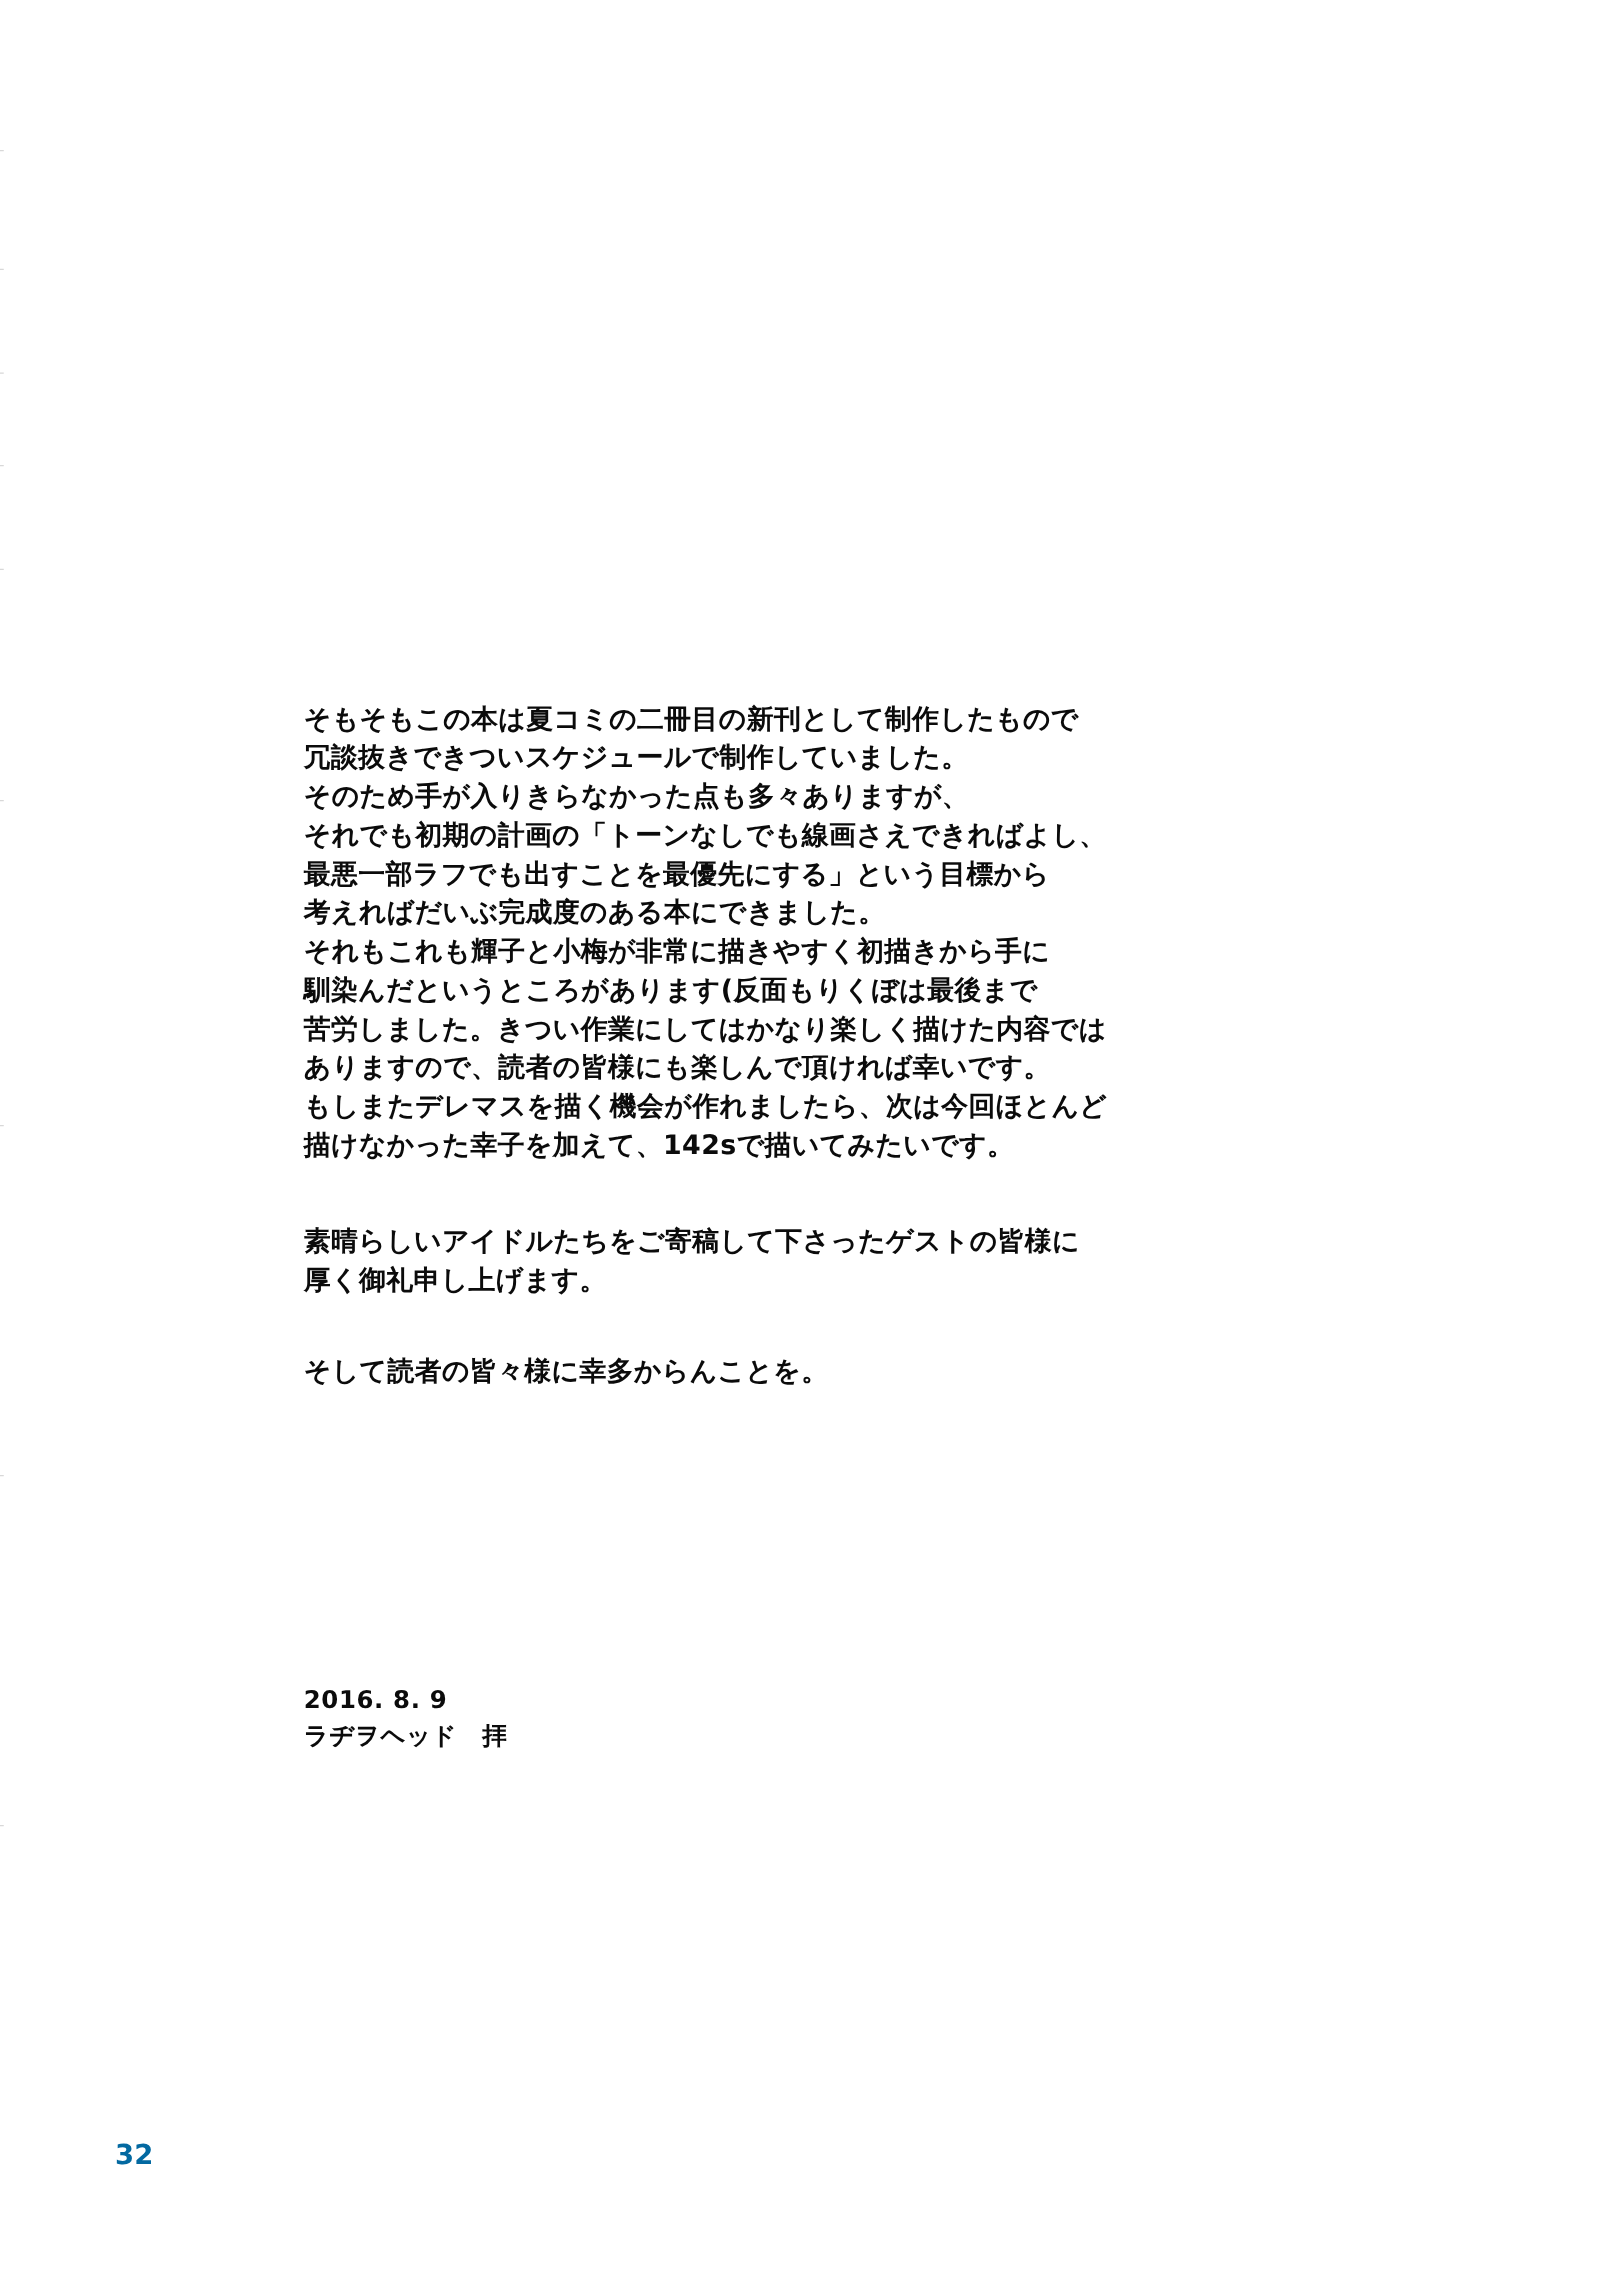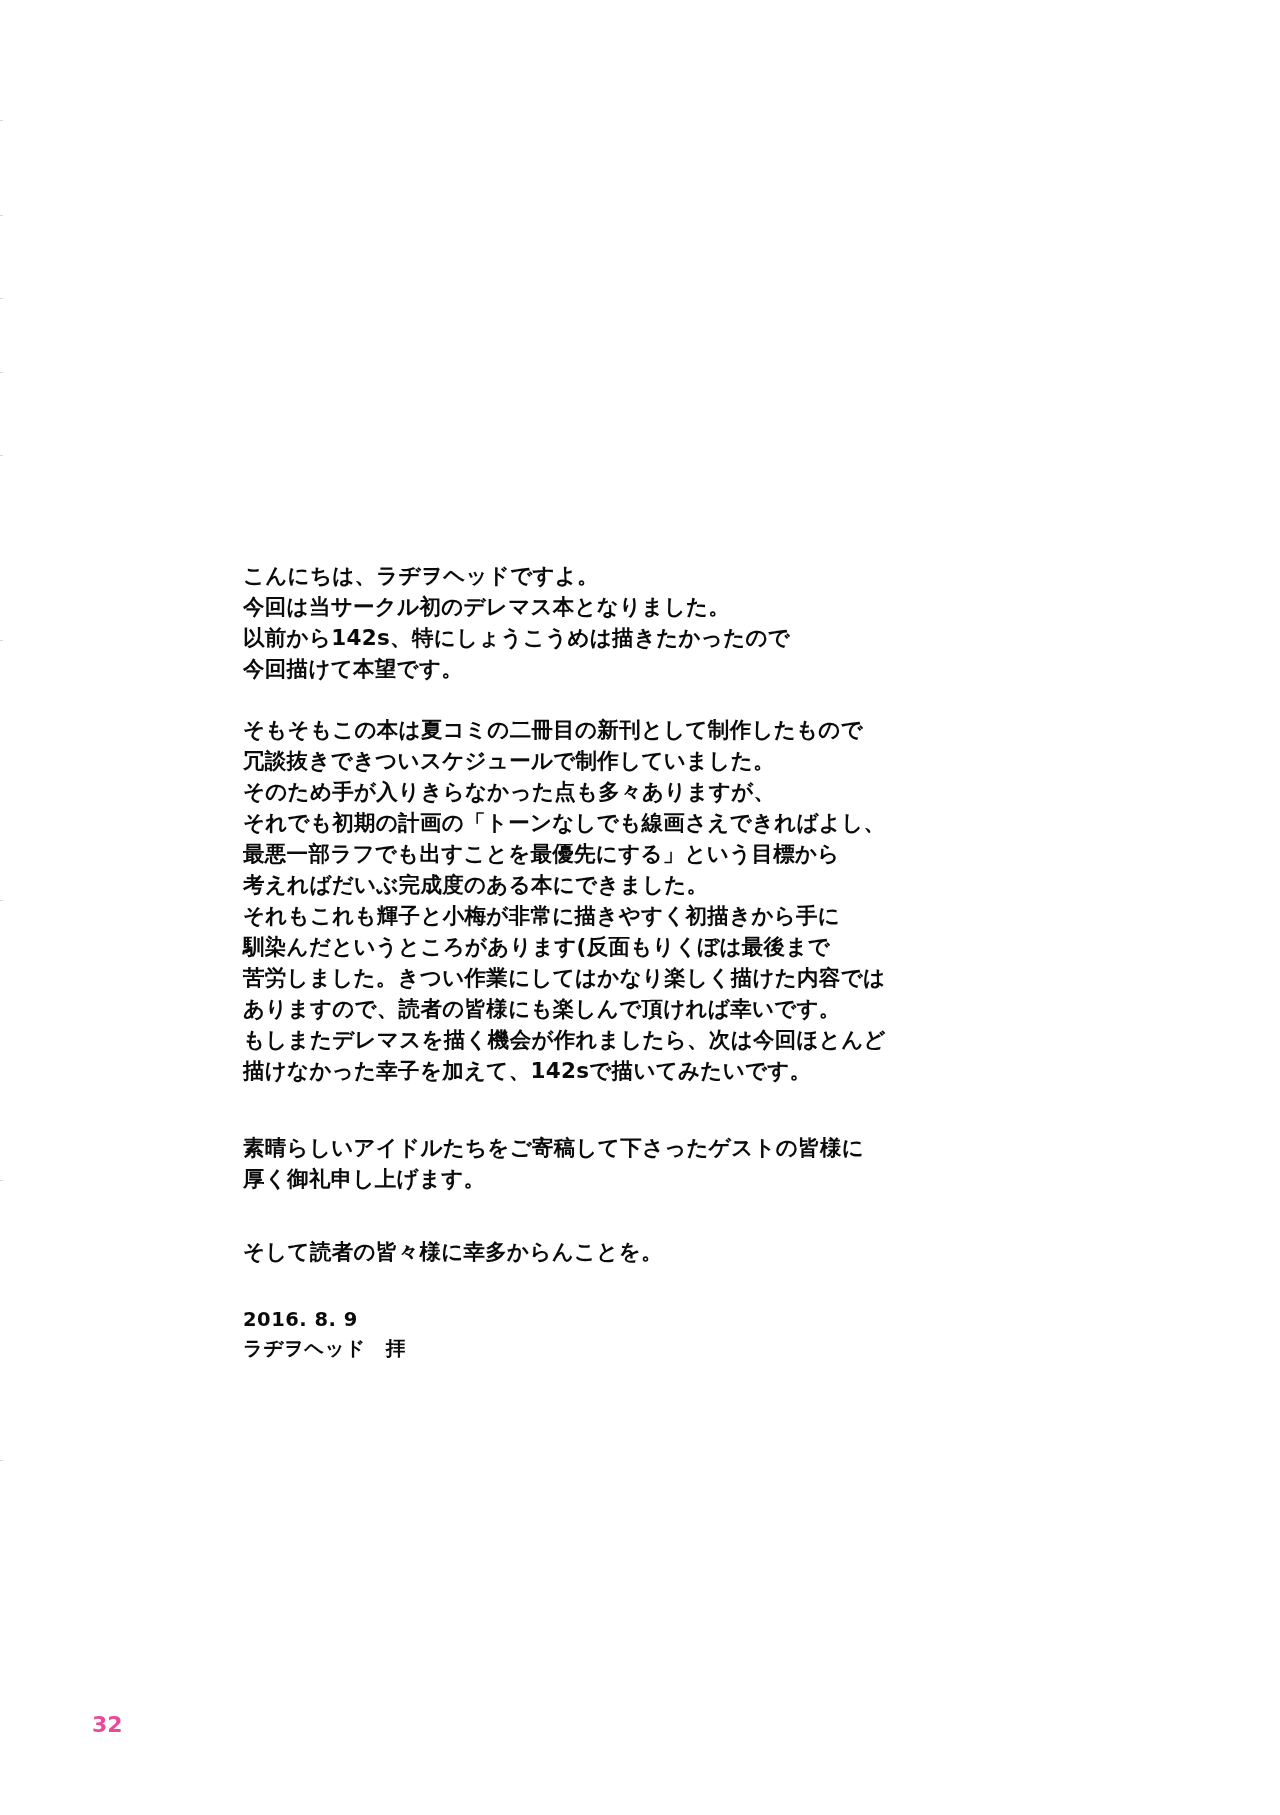--- a/index.html
+++ b/index.html
@@ -44,37 +44,37 @@
   }
 
   .para.block-2 { margin-bottom: 46px; }
   .para.block-3 { margin-bottom: 42px; }
   .para.block-4 { margin-bottom: 30px; }
   .para.block-5 { margin-bottom: 46px; }
 
   .signature {
     position: absolute;
     left: 243px;
-    top: 1305px;
+    top: 1345px;
     font-size: 19.5px;
     line-height: 29px;
     font-weight: 700;
     color: #0b0b0b;
     letter-spacing: 0.5px;
     white-space: pre-line;
     font-family: "DejaVu Sans", "Liberation Sans", sans-serif;
   }
 
   .page-number {
     position: absolute;
     left: 92px;
     top: 1712px;
     font-size: 22px;
     font-weight: 700;
-    color: #ec4899;
+    color: #0369a1;
     font-family: "DejaVu Sans", "Liberation Sans", sans-serif;
   }
 
   .edge-marks {
     position: absolute;
     left: 0;
     top: 0;
     width: 6px;
     height: 1815px;
     pointer-events: none;
@@ -99,24 +99,20 @@
     <i style="top:298px"></i>
     <i style="top:372px"></i>
     <i style="top:455px"></i>
     <i style="top:640px"></i>
     <i style="top:900px"></i>
     <i style="top:1180px"></i>
     <i style="top:1460px"></i>
   </div>
 
   <div class="afterword">
-    <p class="para block-1">こんにちは、ラヂヲヘッドですよ。
-今回は当サークル初のデレマス本となりました。
-以前から142s、特にしょうこうめは描きたかったので
-今回描けて本望です。</p>
     <p class="para block-2">そもそもこの本は夏コミの二冊目の新刊として制作したもので
 冗談抜きできついスケジュールで制作していました。
 そのため手が入りきらなかった点も多々ありますが、
 それでも初期の計画の「トーンなしでも線画さえできればよし、
 最悪一部ラフでも出すことを最優先にする」という目標から
 考えればだいぶ完成度のある本にできました。
 それもこれも輝子と小梅が非常に描きやすく初描きから手に
 馴染んだというところがあります(反面もりくぼは最後まで
 苦労しました。きつい作業にしてはかなり楽しく描けた内容では
 ありますので、読者の皆様にも楽しんで頂ければ幸いです。

